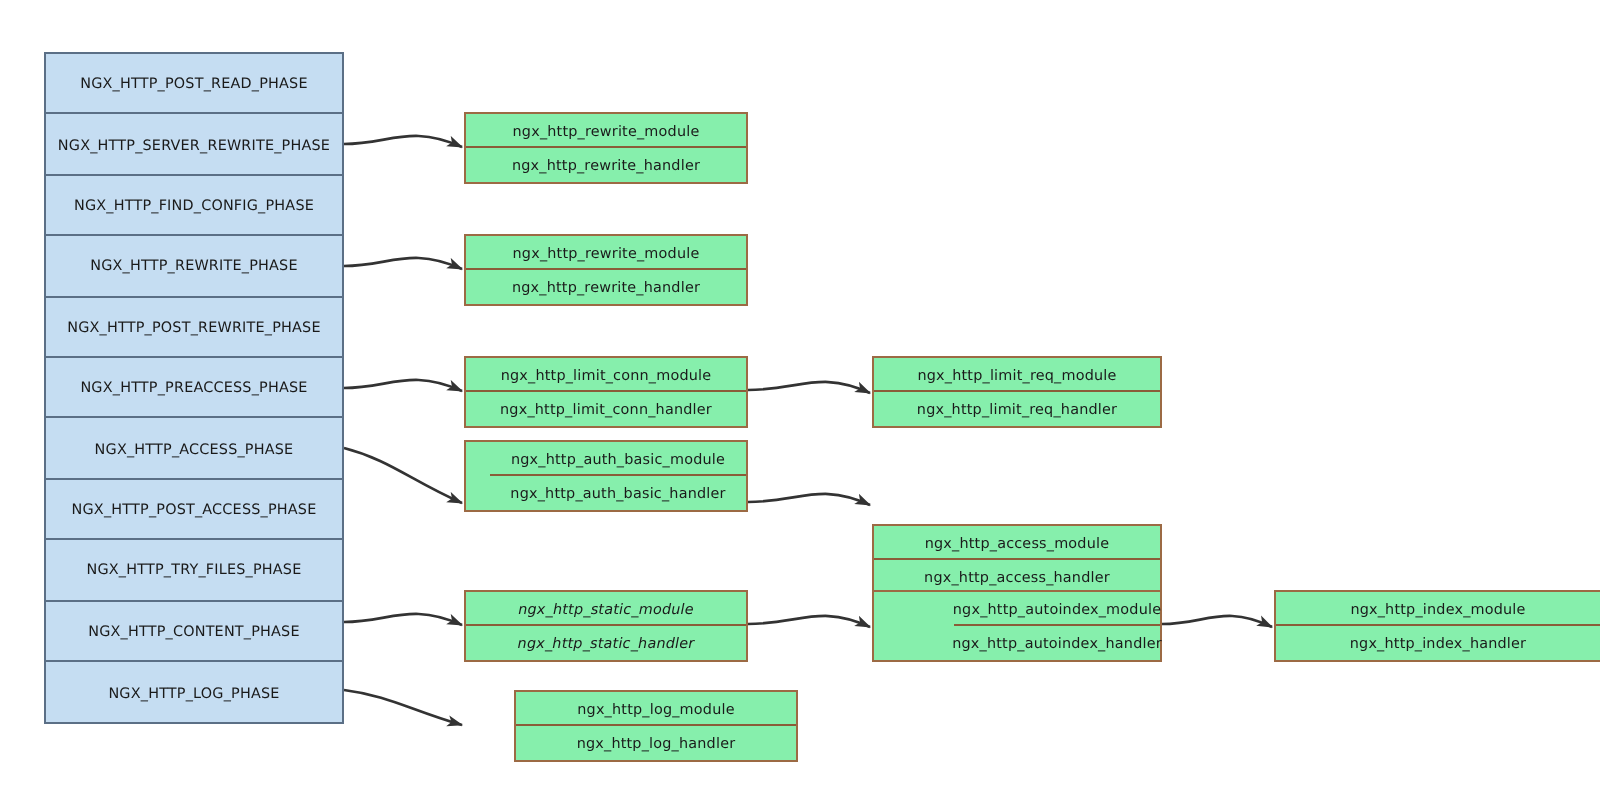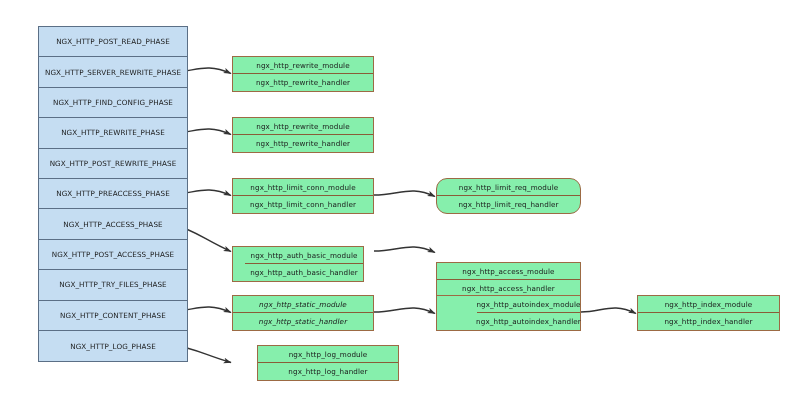--- a/index.html
+++ b/index.html
@@ -26,21 +26,20 @@
 
   
   .phase-stack {
     position: absolute;
     left: 22px;
     top: 26px;
     width: 150px;
     border: 1px solid #5b6f86;
     box-sizing: border-box;
     z-index: 2;
-    margin-left: 16px;
   }
   .phase-row {
     height: 30.4px;
     background: #c5ddf2;
     border-bottom: 1px solid #5b6f86;
     box-sizing: border-box;
     display: flex;
     align-items: center;
     justify-content: center;
     color: #1a1a1a;
@@ -129,46 +128,46 @@
   <div class="mod-box" style="left:232px; top:117px; width:142px;">
     <div class="mod-cell top">ngx_http_rewrite_module</div>
     <div class="mod-cell">ngx_http_rewrite_handler</div>
   </div>
 
   <div class="mod-box" style="left:232px; top:178px; width:142px;">
     <div class="mod-cell top">ngx_http_limit_conn_module</div>
     <div class="mod-cell">ngx_http_limit_conn_handler</div>
   </div>
 
-  <div class="mod-box" style="left:436px; top:178px; width:145px;border-radius:11px;">
+  <div class="mod-box" style="left:436px; top:178px; width:145px;">
     <div class="mod-cell top">ngx_http_limit_req_module</div>
     <div class="mod-cell">ngx_http_limit_req_handler</div>
   </div>
 
-  <div class="mod-box" style="left:232px; top:246px; width:132px;padding-left:12px;">
+  <div class="mod-box" style="left:232px; top:220px; width:142px;padding-left:12px;">
     <div class="mod-cell top">ngx_http_auth_basic_module</div>
     <div class="mod-cell">ngx_http_auth_basic_handler</div>
   </div>
 
   <div class="mod-box" style="left:436px; top:234px; width:145px;margin-top:28px;">
     <div class="mod-cell top">ngx_http_access_module</div>
     <div class="mod-cell">ngx_http_access_handler</div>
   </div>
 
   <div class="mod-box" style="left:232px; top:295px; width:142px;font-style:italic;">
     <div class="mod-cell top">ngx_http_static_module</div>
     <div class="mod-cell">ngx_http_static_handler</div>
   </div>
 
   <div class="mod-box" style="left:436px; top:295px; width:145px;padding-left:40px;">
     <div class="mod-cell top">ngx_http_autoindex_module</div>
     <div class="mod-cell">ngx_http_autoindex_handler</div>
   </div>
 
-  <div class="mod-box" style="left:637px; top:295px; width:143px;">
+  <div class="mod-box" style="left:637px; top:295px; width:164px;">
     <div class="mod-cell top">ngx_http_index_module</div>
     <div class="mod-cell">ngx_http_index_handler</div>
   </div>
 
   <div class="mod-box" style="left:232px; top:345px; width:142px;margin-left:25px;">
     <div class="mod-cell top">ngx_http_log_module</div>
     <div class="mod-cell">ngx_http_log_handler</div>
   </div>
 
 </div>

